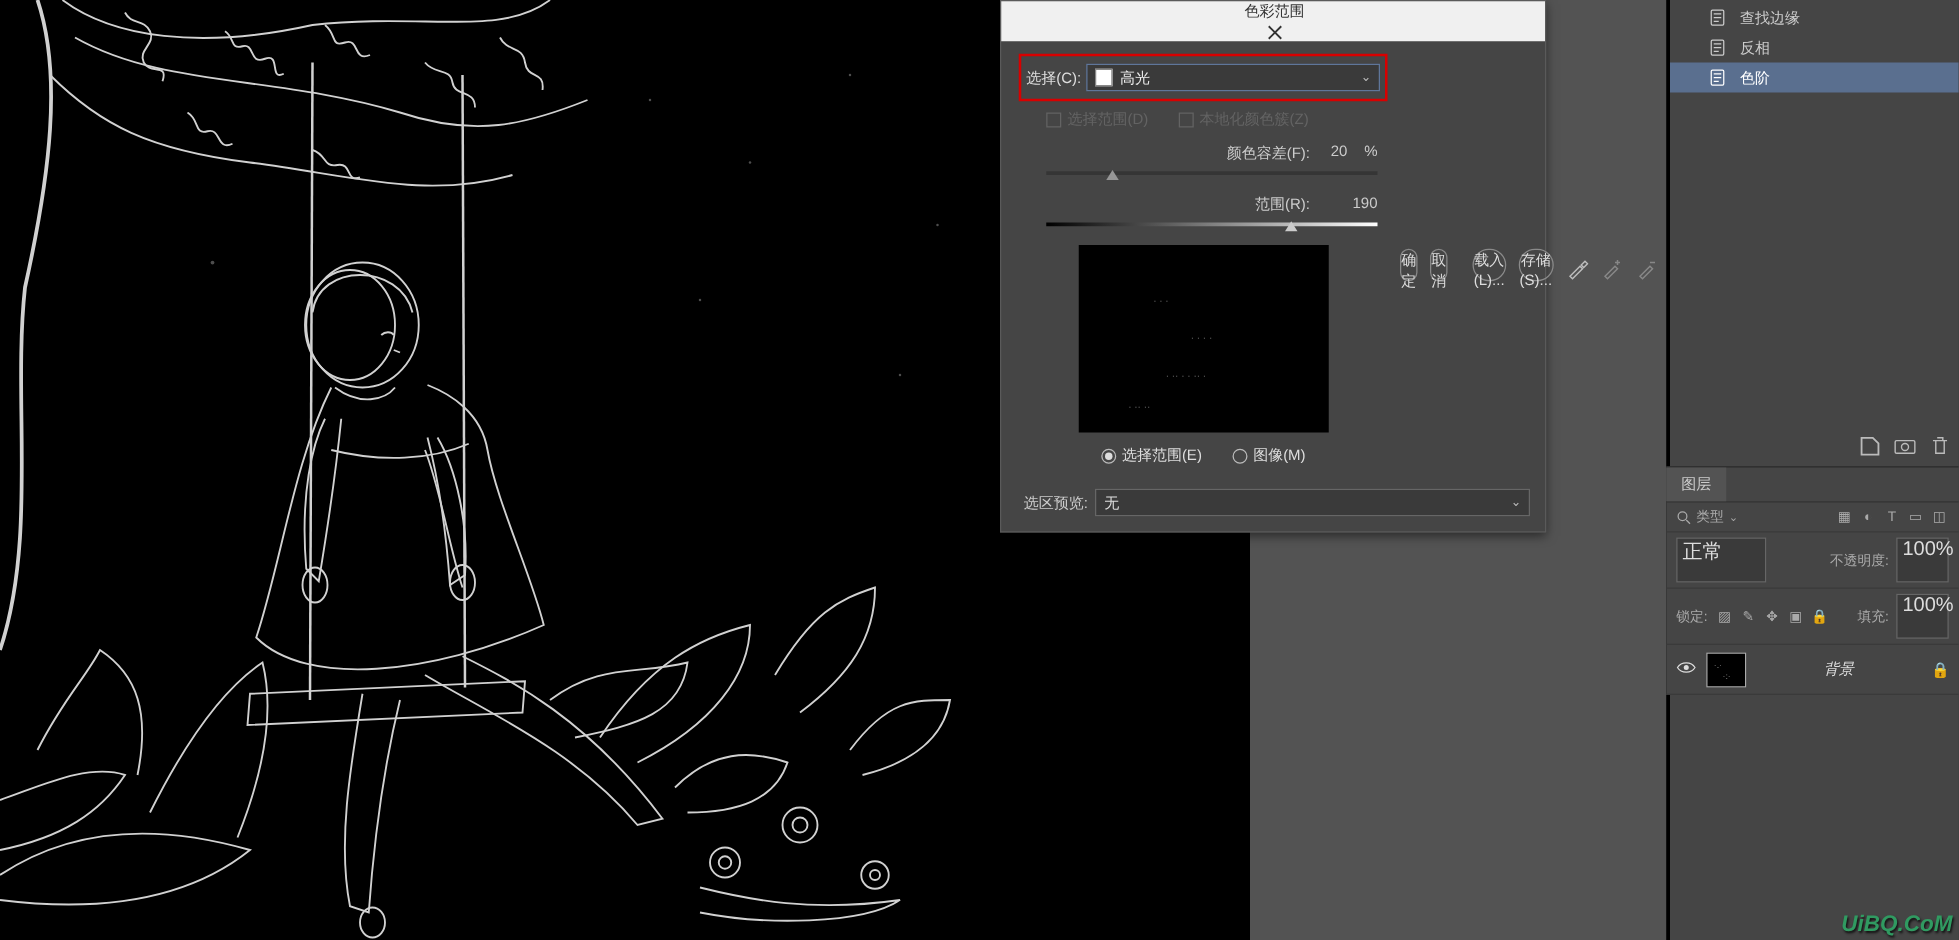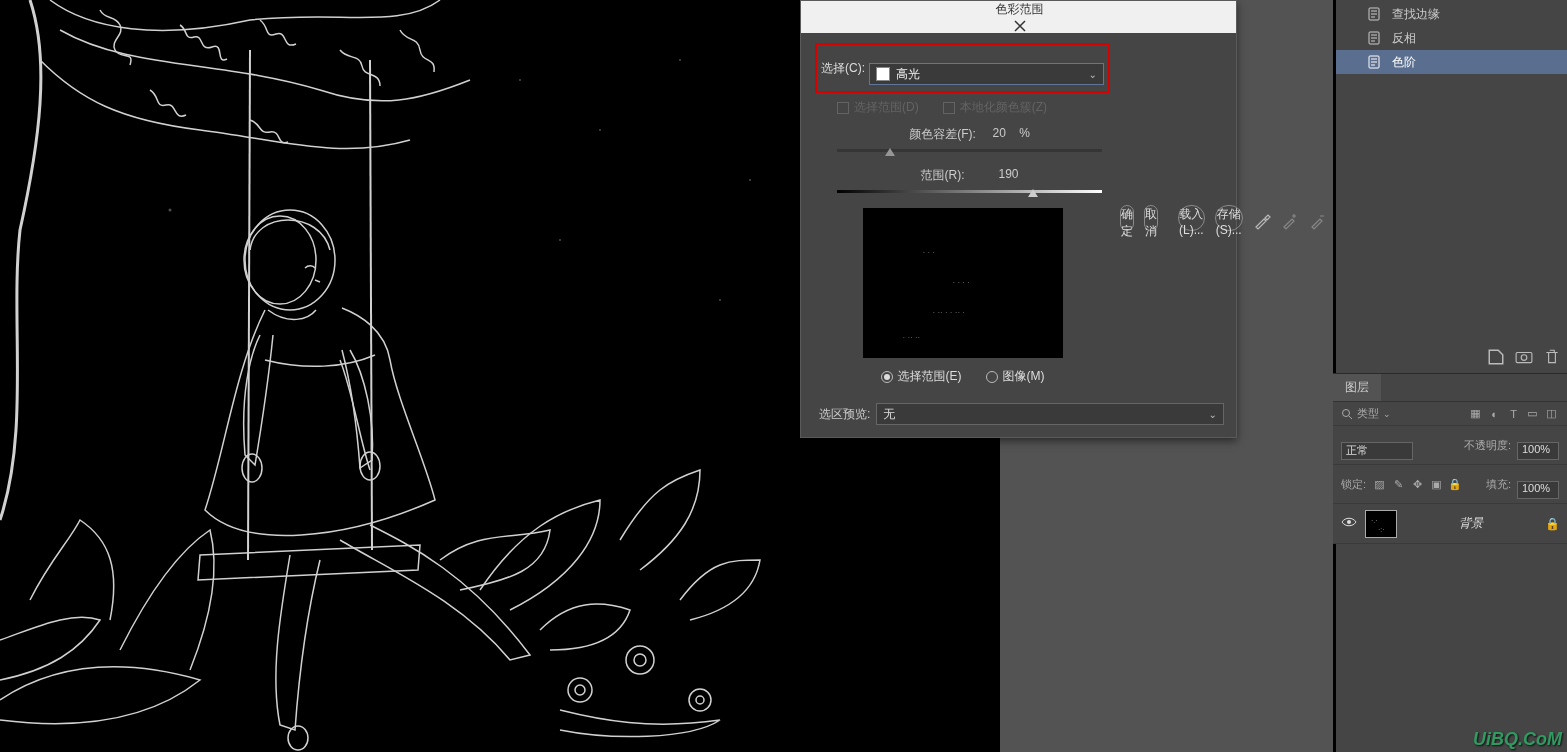--- a/index.html
+++ b/index.html
@@ -23,32 +23,32 @@
   .dialog-close { width: 40px; height: 32px; display: flex; align-items: center; justify-content: center; cursor: pointer; }
   .dialog-close svg { width: 12px; height: 12px; stroke: #333; }
 
   .dialog-body { padding: 14px 12px 14px 18px; display: flex; gap: 14px; }
   .dialog-left { flex: 1; }
   .dialog-right { width: 104px; display: flex; flex-direction: row; gap: 10px; align-items: center; }
 
   .select-row { display: flex; align-items: center; gap: 4px; margin-bottom: 10px; }
   .select-row.hl { border: 2px solid #d80000; padding: 6px 4px; margin: -4px -4px 6px -4px; }
   .select-row label { color: #ddd; }
-  .select-box { flex: 1; display: flex; align-items: center; gap: 6px; background: #3a3a3a; border: 1px solid #5f769a; height: 22px; padding: 0 6px; cursor: pointer; margin-top: 12px; }
+  .select-box { flex: 1; display: flex; align-items: center; gap: 6px; background: #3a3a3a; border: 1px solid #5f769a; height: 22px; padding: 0 6px; cursor: pointer; }
   .select-box .swatch { width: 14px; height: 14px; background: #fff; border: 1px solid #888; }
   .select-box .label { flex: 1; color: #eee; }
   .select-box .chev { color: #bbb; font-size: 10px; }
 
   .disabled-row { color: #777; font-size: 12px; display: flex; gap: 24px; margin-bottom: 10px; padding-left: 18px; }
   .disabled-row .cb { display: inline-flex; align-items: center; gap: 5px; }
   .disabled-row .box { width: 12px; height: 12px; border: 1px solid #777; display: inline-block; }
   .disabled-row.disabled { opacity: 0.6; }
 
   .slider-row { margin-bottom: 8px; }
-  .slider-lbl { display: flex; justify-content: center; padding: 0 4px 2px 18px; color: #ccc; }
+  .slider-lbl { display: flex; justify-content: flex-end; padding: 0 4px 2px 18px; color: #ccc; }
   .slider-lbl span:last-child { min-width: 54px; text-align: right; }
   .slider-track { position: relative; height: 12px; margin: 0 4px 10px 18px; }
   .slider-track .track { position: absolute; top: 4px; left: 0; right: 0; height: 3px; background: #2b2b2b; }
   .slider-track.grad .track { background: linear-gradient(to right, #000, #fff); }
   .slider-track.disabled { opacity: 0.6; }
   .slider-thumb { position: absolute; top: 3px; width: 0; height: 0; border-left: 5px solid transparent; border-right: 5px solid transparent; border-bottom: 8px solid #ccc; transform: translateX(-5px); }
 
   .preview { width: 200px; height: 150px; background: #000; margin: 6px auto 10px auto; position: relative; }
   .preview .dots { position: absolute; color: #fff; font-size: 8px; opacity: 0.4; }
   .radio-row { display: flex; gap: 24px; justify-content: center; margin-bottom: 4px; }
@@ -79,21 +79,21 @@
   .panel-toolbar { position: absolute; right: 6px; top: 348px; display: flex; gap: 10px; }
   .panel-toolbar .tb-btn { width: 18px; height: 18px; color: #bbb; }
 
   .layers-panel { position: absolute; left: 1333px; top: 373px; width: 234px; background: #454545; border-top: 1px solid #2a2a2a; }
   .panel-tabs { display: flex; border-bottom: 1px solid #333; }
   .panel-tabs .tab { padding: 5px 12px; color: #ccc; font-size: 12px; cursor: pointer; }
   .panel-tabs .tab.active { background: #535353; }
 
   .filter-row, .blend-row, .lock-row { display: flex; align-items: center; gap: 6px; padding: 4px 8px; border-bottom: 1px solid #3a3a3a; font-size: 11px; color: #aaa; }
   .filter-row .lp { flex: 1; display: flex; align-items: center; gap: 4px; }
-  .mini-input { background: #3a3a3a; border: 1px solid #666; height: 18px; color: #ddd; padding: 0 4px; font-size: 11px; margin-top: 12px; }
+  .mini-input { background: #3a3a3a; border: 1px solid #666; height: 36px; color: #ddd; padding: 0 4px; font-size: 16px; }
   .mini-icons { display: flex; gap: 4px; }
   .mini-icons span { width: 15px; height: 15px; display: inline-flex; align-items: center; justify-content: center; color:#aaa; }
 
   .layer-row { display: flex; align-items: center; gap: 8px; height: 40px; padding: 0 8px; border-bottom: 1px solid #3a3a3a; text-align: center; }
   .eye { width: 16px; color: #ddd; }
   .thumb { width: 32px; height: 28px; background: #000; border: 1px solid #aaa; position: relative; }
   .thumb .sparkle { position:absolute; color:#fff; font-size:7px; opacity:0.5; }
   .layer-name { flex: 1; color: #ddd; font-style: italic; }
   .lock-icon { width: 14px; color: #aaa; }
 

